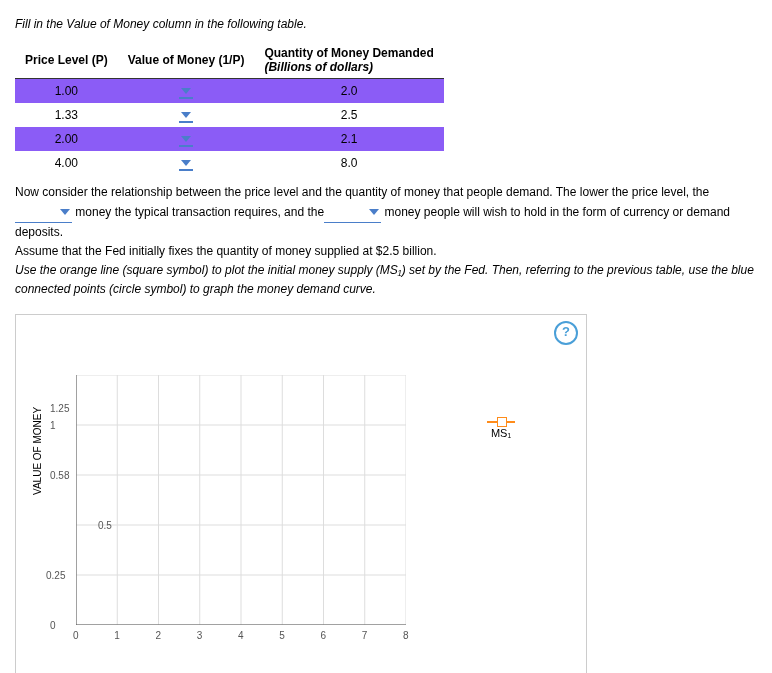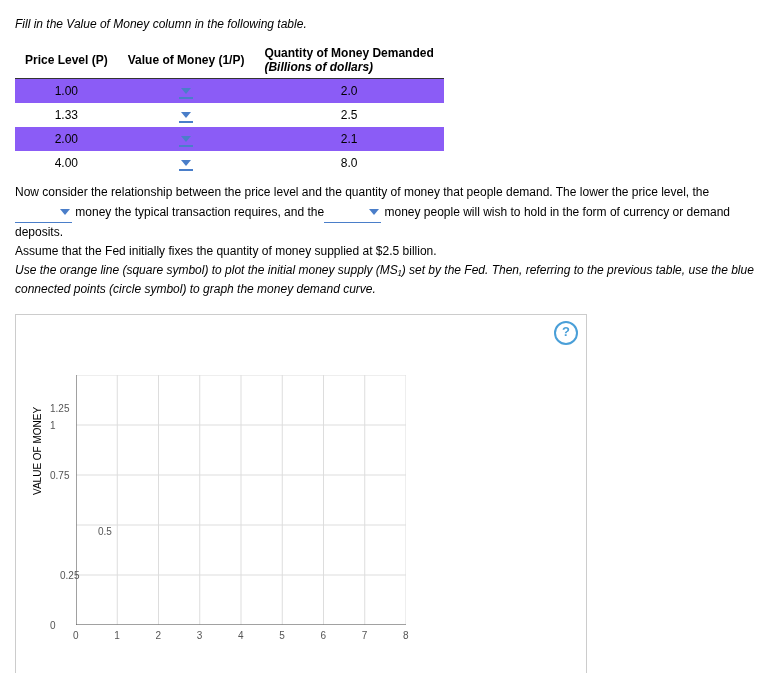--- a/index.html
+++ b/index.html
@@ -109,21 +109,22 @@
       <div class="tick-lbl" style="left: 139.5px; top: 315px;">2</div>
       <div class="tick-lbl" style="left: 180.75px; top: 315px;">3</div>
       <div class="tick-lbl" style="left: 222px; top: 315px;">4</div>
       <div class="tick-lbl" style="left: 263.25px; top: 315px;">5</div>
       <div class="tick-lbl" style="left: 304.5px; top: 315px;">6</div>
       <div class="tick-lbl" style="left: 345.75px; top: 315px;">7</div>
       <div class="tick-lbl" style="left: 387px; top: 315px;">8</div>
     </div>
     <div id="yticks">
       <div class="tick-lbl" style="left: 34px; top: 305px;">0</div>
-      <div class="tick-lbl" style="left: 44px; top: 255px;">0.25</div>
-      <div class="tick-lbl" style="left: 34px; top: 211px; padding-left: 48px;">0.5</div>
-      <div class="tick-lbl" style="left: 34px; top: 155px;">0.75</div>
+      <div class="tick-lbl" style="left: 30px; top: 255px;">0.25</div>
+      <div class="tick-lbl" style="left: 34px; top: 205px; padding-left: 48px;">0.5</div>
+      <div class="tick-lbl" style="left: 34px; top: 155px;">0.58</div>
       <div class="tick-lbl" style="left: 34px; top: 105px;">1</div>
       <div class="tick-lbl" style="left: 34px; top: 55px; margin-top: 33px;">1.25</div>
     </div>
  <div class="legend">
+  <div class="lg-item"><span class="sym-sq"></span><br><span>MS₁</span></div>
  </div>
 </div>
 
 </body></html>

